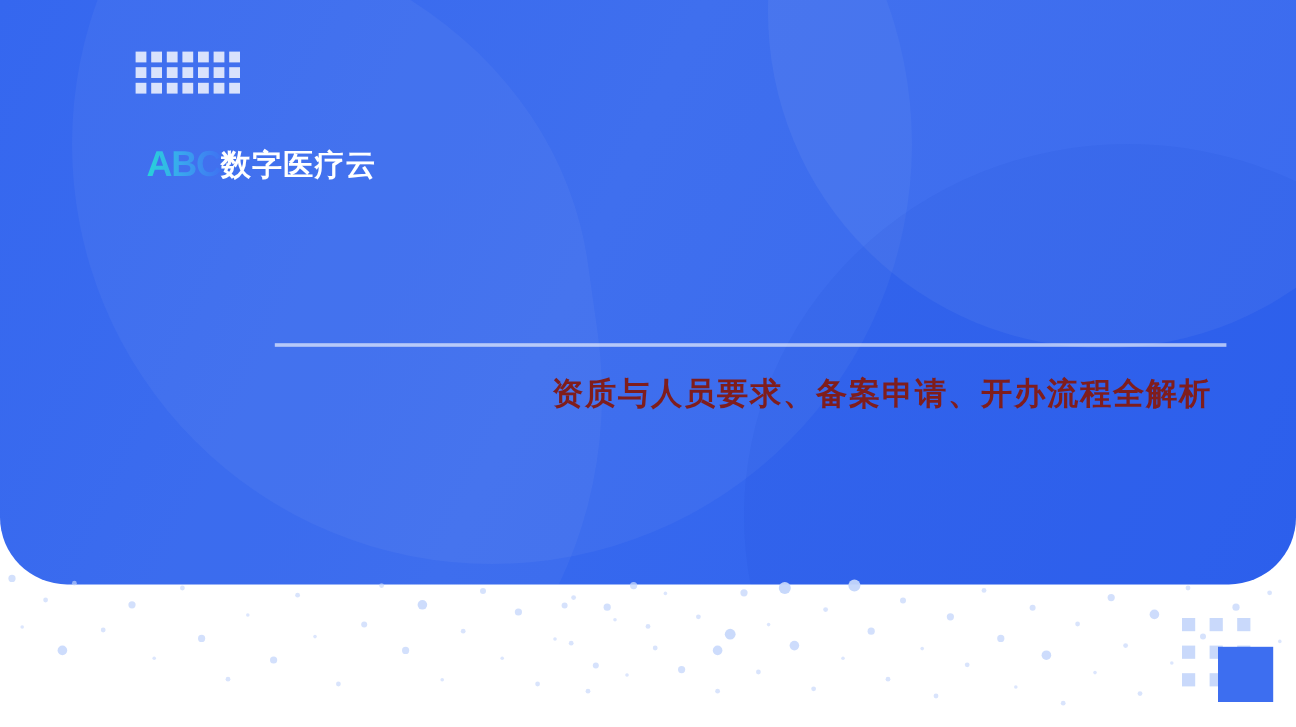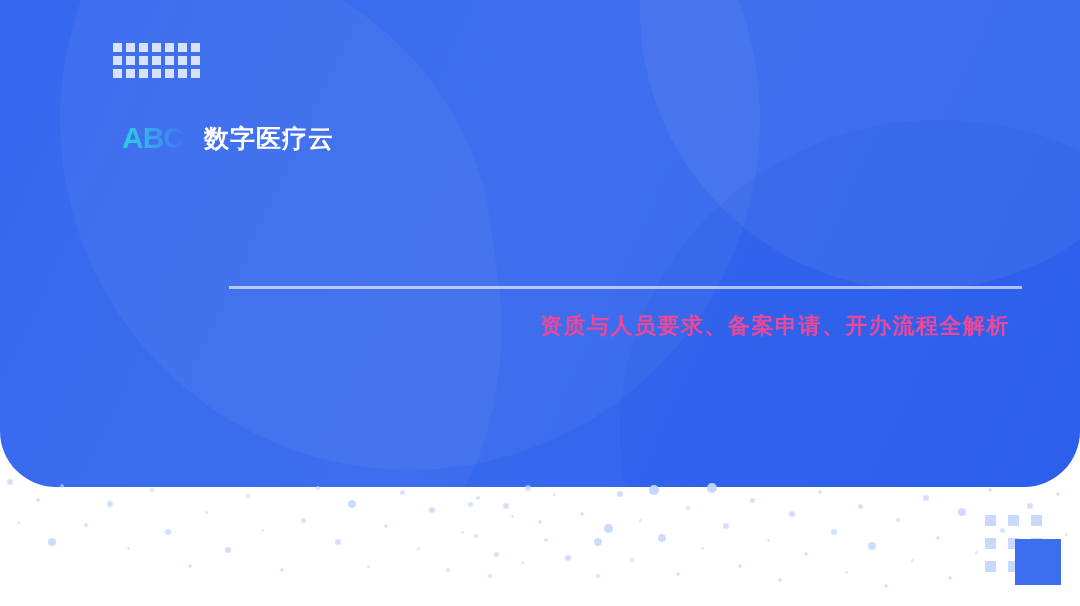--- a/index.html
+++ b/index.html
@@ -103,21 +103,21 @@
     font-weight: 700;
     letter-spacing: -1px;
     line-height: 1;
     background: linear-gradient(90deg, #27d4d8 0%, #39a8ee 45%, #3f73f2 100%);
     -webkit-background-clip: text;
     background-clip: text;
     color: transparent;
     -webkit-text-fill-color: transparent;
   }
   .logo-name {
-    margin-left: 20px;
+    margin-left: 0;
     font-size: 25px;
     font-weight: 700;
     color: #ffffff;
     letter-spacing: 1px;
     line-height: 1;
   }
 
   
   .headline {
     position: absolute;
@@ -141,23 +141,23 @@
     height: 3px;
     background: rgba(255,255,255,0.62);
     z-index: 6;
   }
 
   
   .subtitle {
     position: absolute;
     right: 70px;
     top: 312px;
-    font-size: 22px;
+    font-size: 26px;
     font-weight: 700;
-    color: #ec4899;
+    color: #7f1d1d;
     letter-spacing: 1.5px;
     line-height: 1.3;
     white-space: nowrap;
     z-index: 6;
   }
 
   
   .dot-field {
     position: absolute;
     left: 0;

